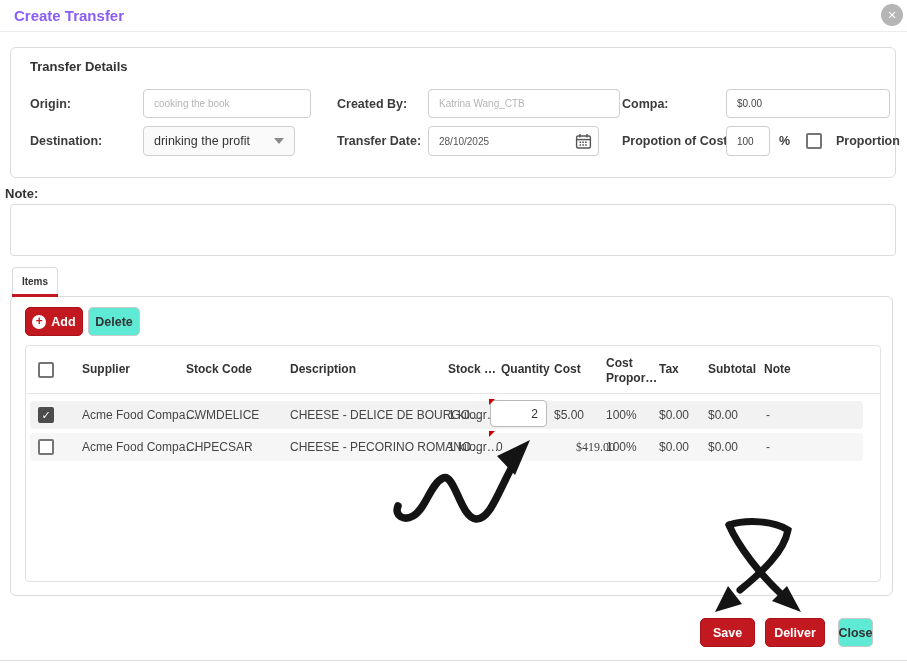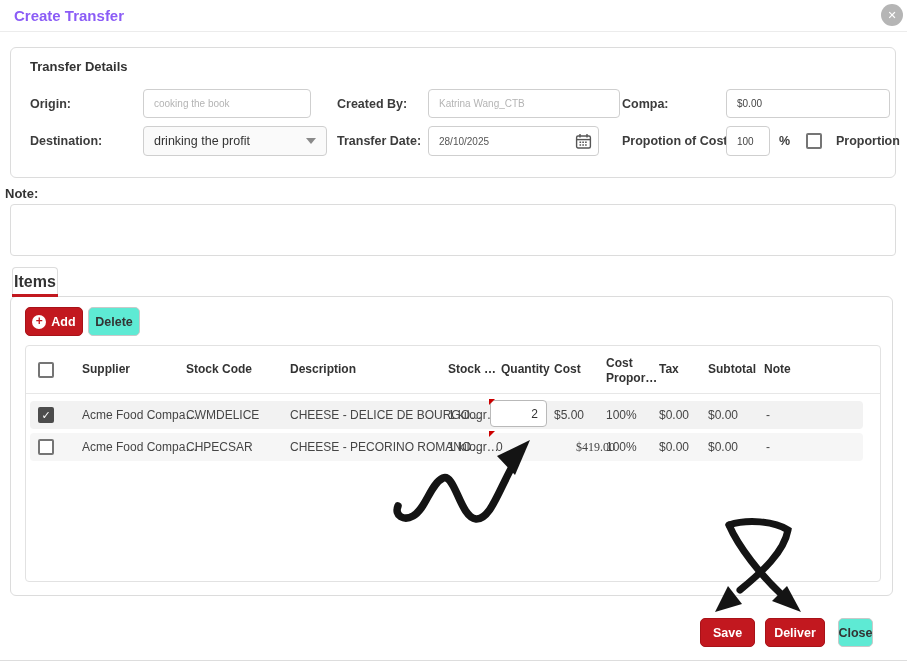--- a/index.html
+++ b/index.html
@@ -30,21 +30,21 @@
   .unit { font-size:12.5px; font-weight:bold; color:#3c3c3c; line-height:30px; }
   .cb { width:16px; height:16px; border:2px solid #757575; border-radius:2px; background:#fff; cursor:pointer; }
 
   
   .note-label { left:5px; top:186px; font-size:13px; font-weight:bold; color:#333; }
   .note-area { left:10px; top:204px; width:886px; height:52px; border:1px solid #dcdcdc; border-radius:4px;
     resize:none; font-family:inherit; font-size:12.5px; padding:6px 10px; color:#555; outline:none; }
 
   
   .items-tab { left:12px; top:267px; width:46px; height:28px; background:#fff; border:1px solid #dcdcdc;
-    border-bottom:none; border-radius:4px 4px 0 0; font-size:16px; font-weight:bold; color:#333;
+    border-bottom:none; border-radius:4px 4px 0 0; font-size:10px; font-weight:bold; color:#333;
     display:flex; align-items:center; justify-content:center; cursor:pointer; }
   .tab-underline { left:12px; top:294px; width:46px; height:3px; background:#c2181f; }
   .items-panel { left:10px; top:296px; width:883px; height:300px; }
   .btn { border-radius:5px; font-size:12.5px; font-weight:bold; display:flex; align-items:center;
     justify-content:center; cursor:pointer; font-family:inherit; }
   .btn-red { background:#c2181f; color:#fff; border:1px solid #a81218; }
   .btn-plain { background:#5eead4; color:#333; border:1px solid #c9c9c9; }
   .add-btn { left:25px; top:307px; width:58px; height:29px; gap:5px; }
   .add-plus { width:14px; height:14px; border-radius:50%; background:#fff; color:#c2181f; font-size:12px;
     font-weight:bold; line-height:13px; text-align:center; }
@@ -91,21 +91,21 @@
 <div class="abs fld-label" style="left:30px;top:89px;">Origin:</div>
 <input class="abs tb" style="left: 143px; top: 89px; width: 168px; height: 29px;" placeholder="cooking the book">
 
 <div class="abs fld-label" style="left:337px;top:89px;">Created By:</div>
 <input class="abs tb" style="left: 428px; top: 89px; width: 192px; height: 29px;" placeholder="Katrina Wang_CTB">
 
 <div class="abs fld-label" style="left:622px;top:89px;">Compa:</div>
 <input class="abs tb" style="left: 726px; top: 89px; width: 164px; height: 29px; color: rgb(68, 68, 68);" value="$0.00">
 
 <div class="abs fld-label" style="left:30px;top:126px;">Destination:</div>
-<div class="abs select" style="left:143px;top:126px;width:184px;height:30px;">
+<div class="abs select" style="left:143px;top:126px;width:152px;height:30px;">
   <span>drinking the profit</span>
   <span class="caret"></span>
 </div>
 
 <div class="abs fld-label" style="left:337px;top:126px;">Transfer Date:</div>
 <div class="abs tb date-wrap" style="left:428px;top:126px;width:171px;height:30px;padding-right:6px;">
   <span>28/10/2025</span>
   <span class="cal-icon">
     <svg width="17" height="17" viewBox="0 0 17 17">
         <g stroke="#555" stroke-width="1.4" fill="none">

